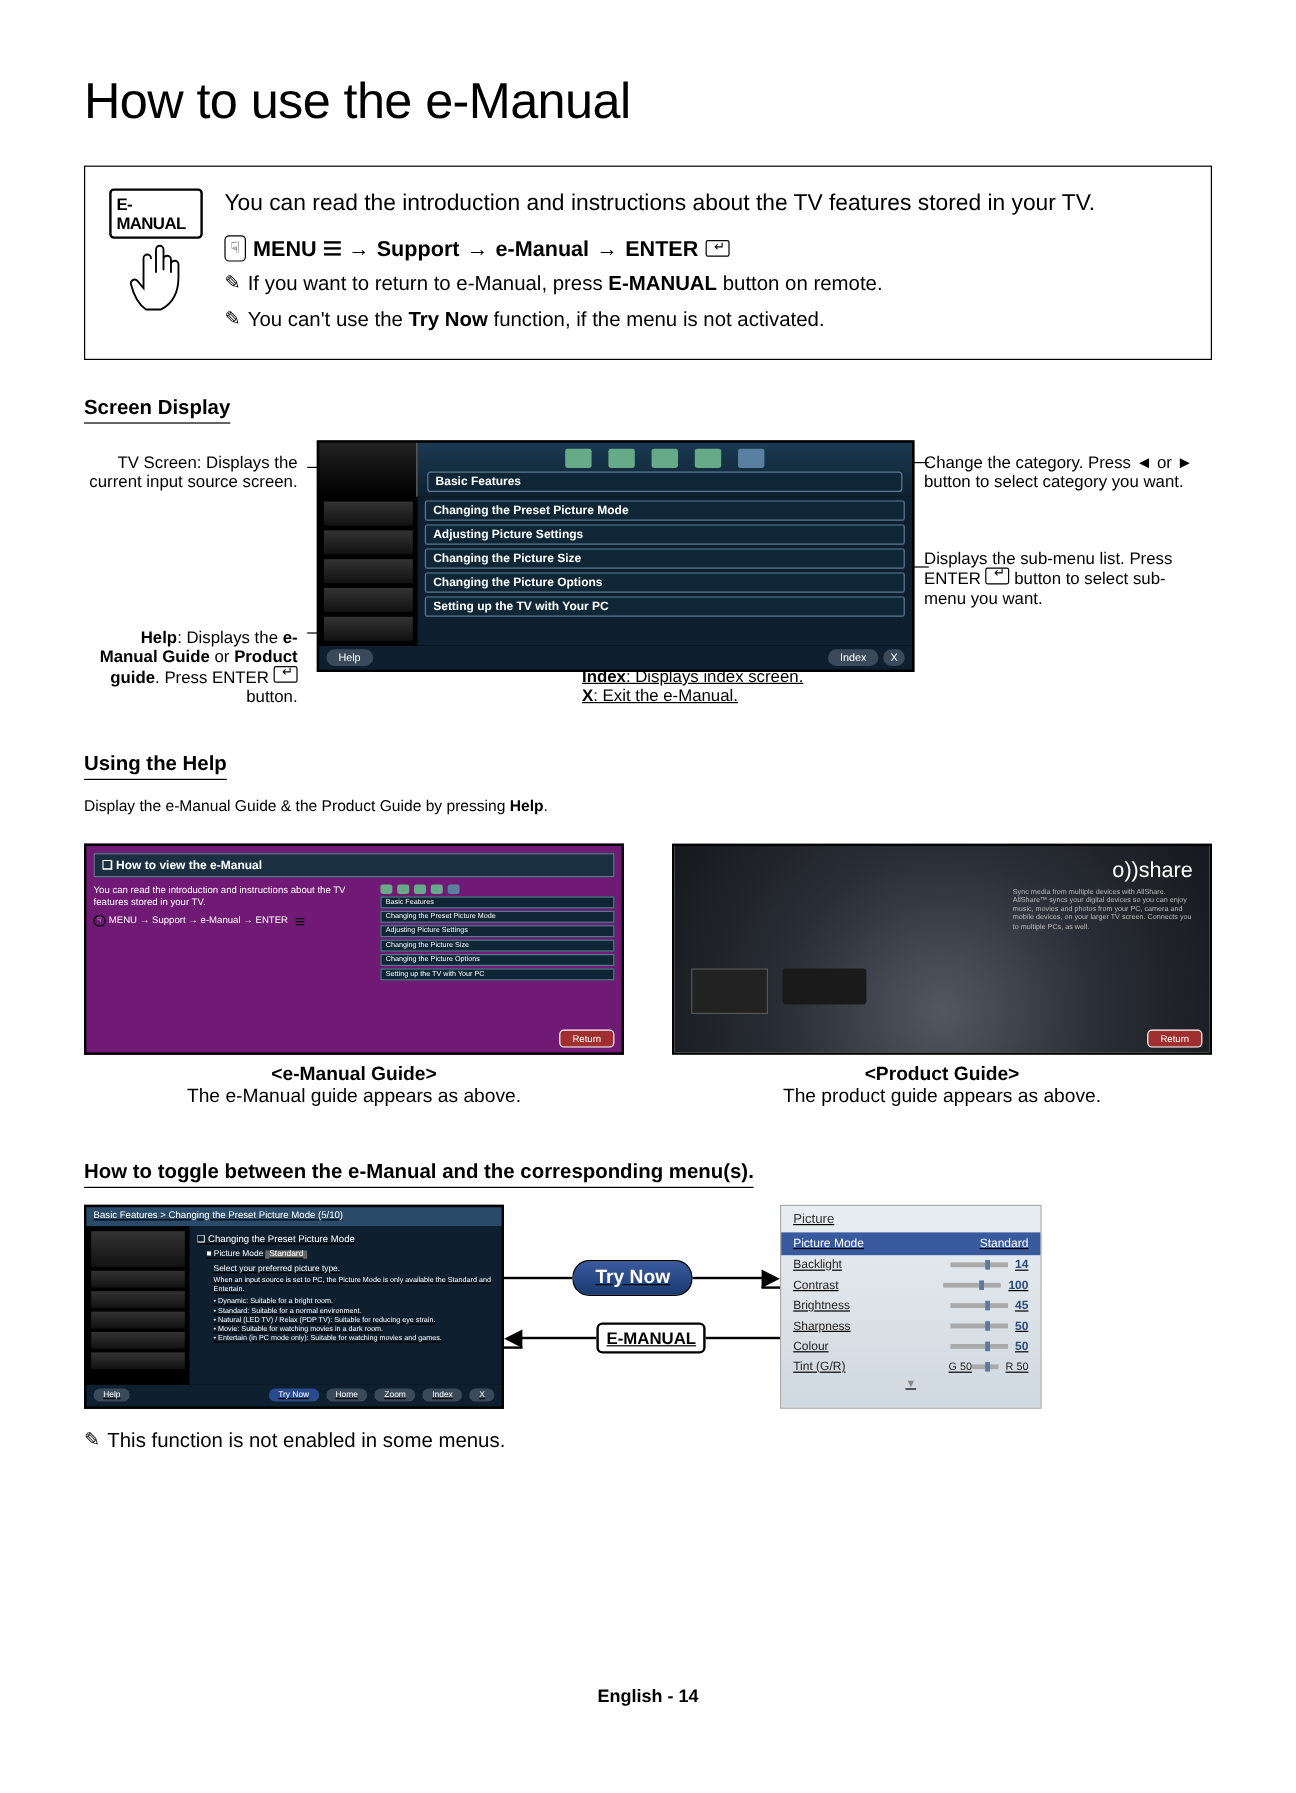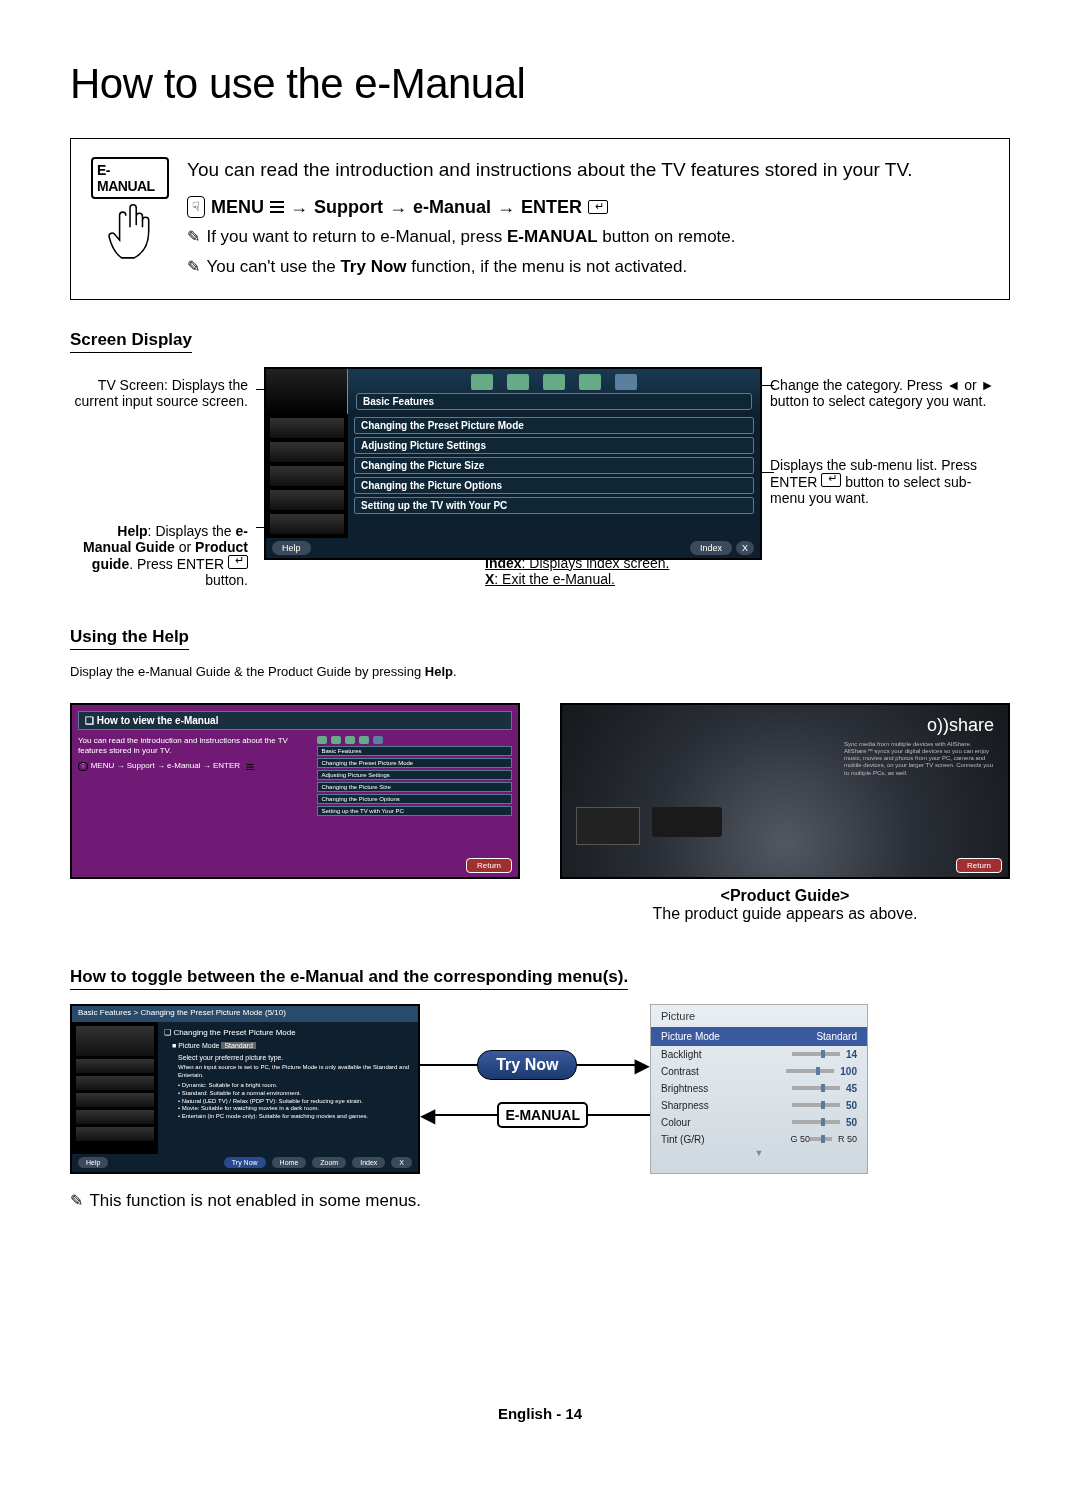--- a/index.html
+++ b/index.html
@@ -77,21 +77,21 @@
   .emg-right { flex: 1; }
   .emg-mini { border: 1px solid #5a7a8f; background: #0e2635; margin-bottom: 2px; padding: 1px 3px; font-size: 6px; color: #fff; }
   .emg-return { position: absolute; right: 6px; bottom: 4px; background: #a03030; color: #fff; font-size: 8px; padding: 2px 10px; border-radius: 4px; border: 1px solid #fff; }
   .pg-allshare { position: absolute; right: 14px; top: 10px; color: #fff; font-size: 18px; }
   .pg-thumb { position: absolute; left: 14px; bottom: 32px; width: 64px; height: 38px; background: #222; border: 1px solid #555; }
   .pg-thumb2 { position: absolute; left: 90px; bottom: 40px; width: 70px; height: 30px; background: #1a1a1a; border-radius: 3px; }
   .pg-blurb { position: absolute; right: 14px; top: 36px; width: 150px; font-size: 6px; color: #bbb; line-height: 1.2; }
 
   
   .toggle-h { font-size: 17px; font-weight: bold; border-bottom: 1.5px solid #000; display: inline-block; margin-top: 44px; margin-bottom: 14px; padding-bottom: 2px; }
-  .toggle-wrap { display: flex; gap: 0; }
+  .toggle-wrap { display: flex; gap: 0; text-decoration: underline; }
   .tg-left { width: 350px; height: 170px; border: 2px solid #000; background: #000; position: relative; display: flex; flex-direction: column; }
   .tg-left-top { height: 16px; background: #2a4a6a; color: #fff; font-size: 8px; padding: 2px 6px; }
   .tg-left-mid { flex: 1; display: flex; }
   .tg-left-thumbs { width: 86px; background: #000; padding: 4px; display: flex; flex-direction: column; gap: 3px; }
   .tg-left-content { flex: 1; background: #0e2030; padding: 6px; color: #fff; font-size: 7px; line-height: 1.3; }
   .tg-left-bottom { height: 18px; background: #0e2030; display: flex; justify-content: center; gap: 6px; align-items: center; padding: 0 6px; }
   .tg-btn { background: #3a4a5a; color: #fff; font-size: 7px; padding: 2px 8px; border-radius: 6px; }
   .tg-btn.try { background: #2a4a8f; }
   .tg-mid { width: 230px; display: flex; flex-direction: column; gap: 22px; align-items: center; justify-content: center; }
   .arrow-row { display: flex; align-items: center; width: 100%; }
@@ -239,20 +239,24 @@
           <div class="emg-mini">Basic Features</div>
           <div class="emg-mini">Changing the Preset Picture Mode</div>
           <div class="emg-mini">Adjusting Picture Settings</div>
           <div class="emg-mini">Changing the Picture Size</div>
           <div class="emg-mini">Changing the Picture Options</div>
           <div class="emg-mini">Setting up the TV with Your PC</div>
         </div>
       </div>
       <div class="emg-return">Return</div>
     </div>
+    <div class="fig-cap">
+      <b>&lt;e-Manual Guide&gt;</b><br>
+      <span>The e-Manual guide appears as above.</span>
+    </div>
   </div>
   <div class="fig">
     <div class="fig-img" style="background:radial-gradient(circle at 50% 80%, #525862, #2a2e36 50%, #15181c);">
       <div class="pg-allshare">o))share</div>
       <div class="pg-blurb">Sync media from multiple devices with AllShare. AllShare™ syncs your digital devices so you can enjoy music, movies and photos from your PC, camera and mobile devices, on your larger TV screen. Connects you to multiple PCs, as well.</div>
       <div class="pg-thumb"></div>
       <div class="pg-thumb2"></div>
       <div class="emg-return">Return</div>
     </div>
     <div class="fig-cap">

